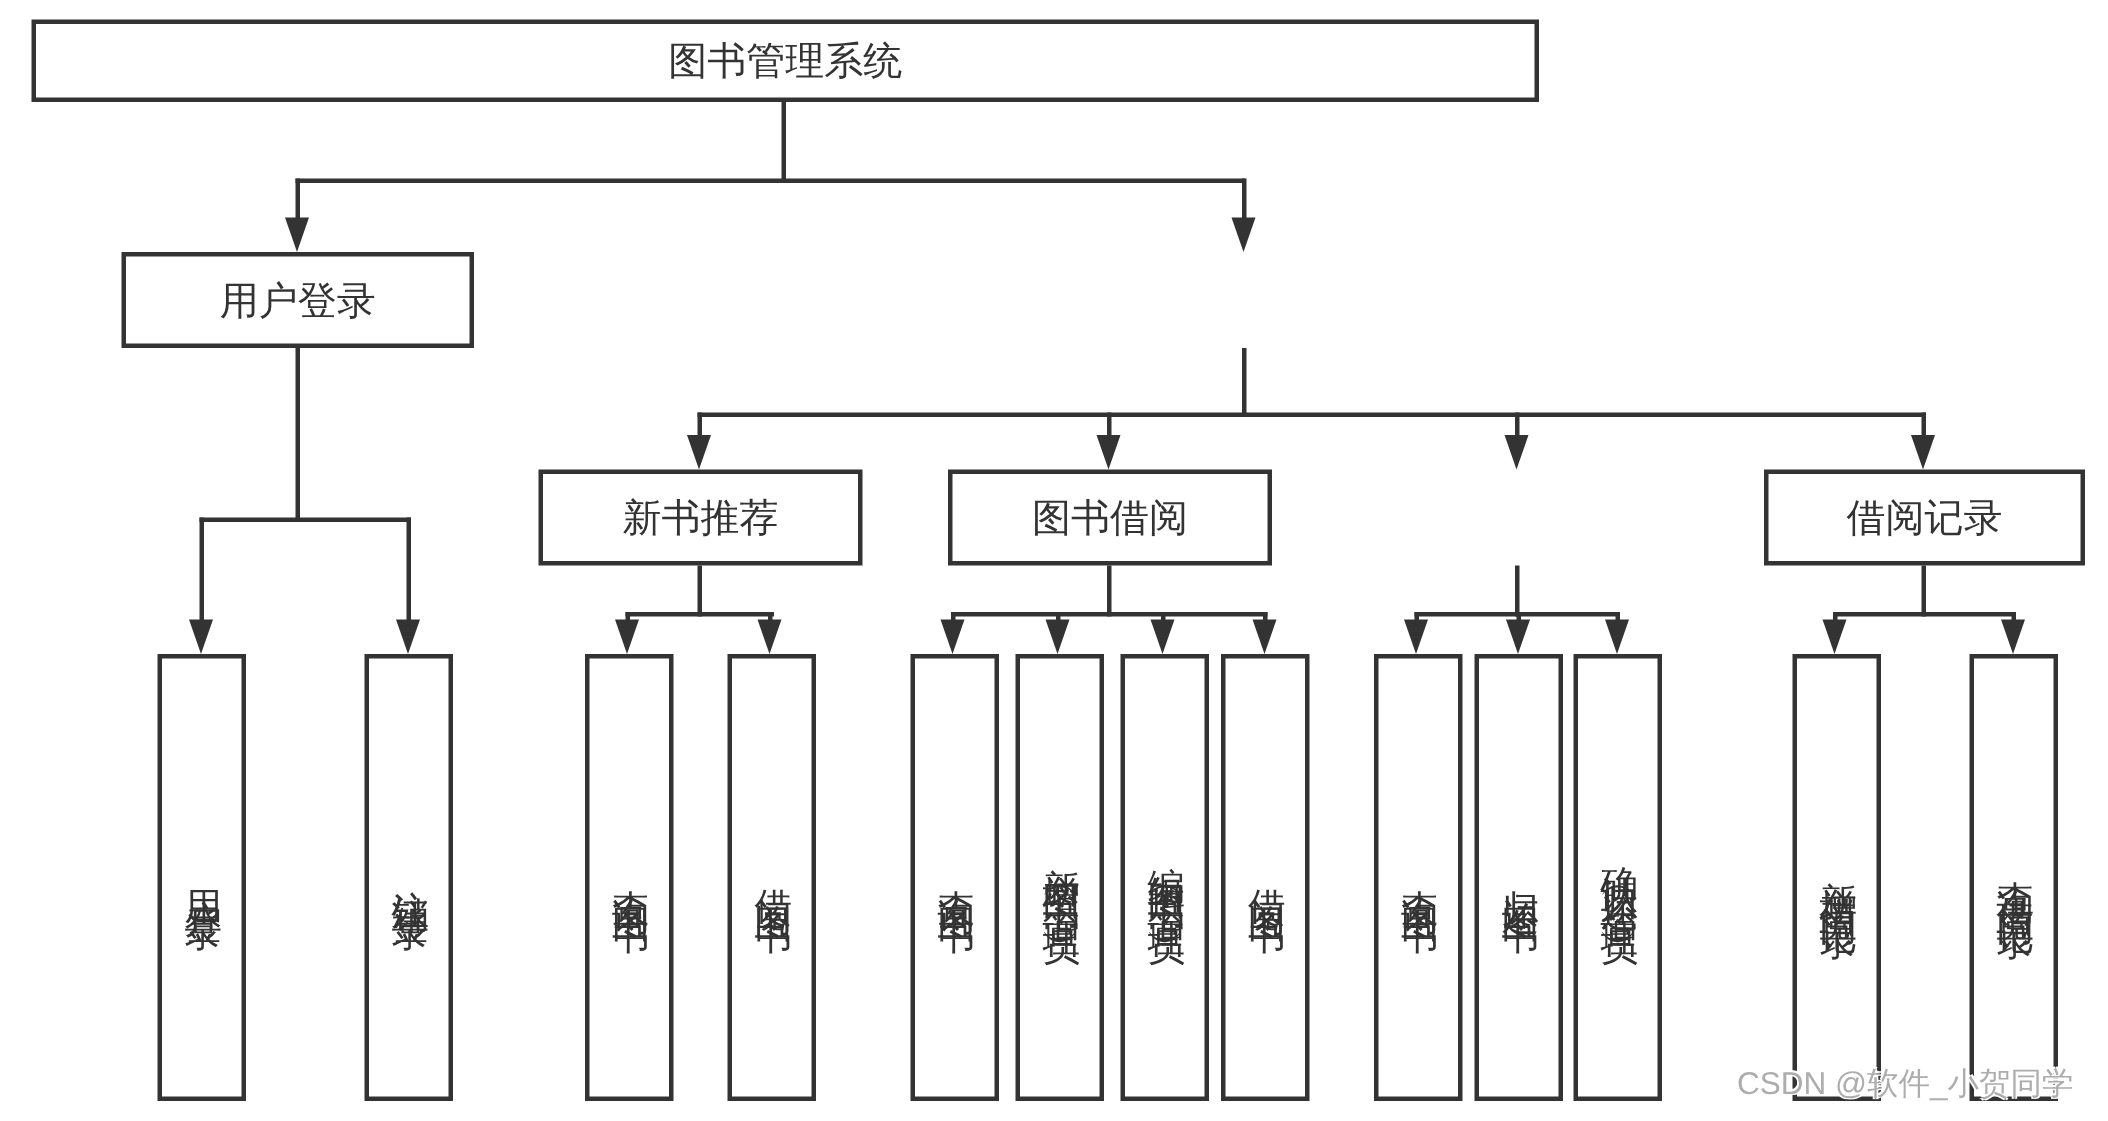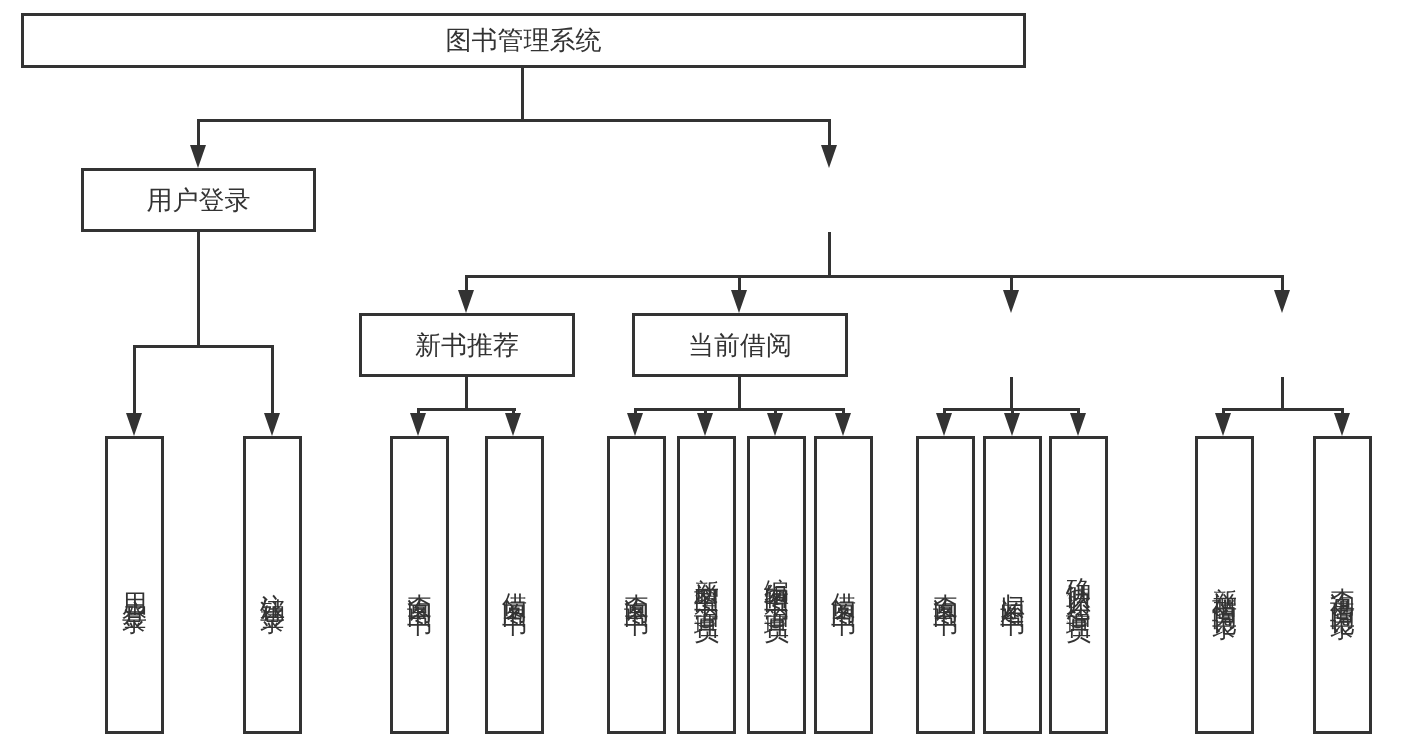--- a/index.html
+++ b/index.html
@@ -38,21 +38,24 @@
   </div>
 
   <div class="box" style="left:81px;top:168px;width:235px;height:64px;">
     <span class="hlabel">用户登录</span>
   </div>
 
   <div class="box" style="left:359px;top:313px;width:216px;height:64px;align-items:center;">
     <span class="hlabel">新书推荐</span>
   </div>
   <div class="box" style="left:632px;top:313px;width:216px;height:64px;">
-    <span class="hlabel">当前借阅</span>
+    <span class="hlabel">图书借阅</span>
+  </div>
+  <div class="box" style="left:1176px;top:313px;width:214px;height:64px;">
+    <span class="hlabel">借阅记录</span>
   </div>
 
   <div class="box leaf" style="left:105px;top:436px;width:59px;height:298px;">
     <span class="vlabel">用户登录</span>
   </div>
   <div class="box leaf" style="left:243px;top:436px;width:59px;height:298px;">
     <span class="vlabel">注销登录</span>
   </div>
 
   <div class="box leaf" style="left:390px;top:436px;width:59px;height:298px;">
@@ -144,14 +147,15 @@
   <div class="vline" style="left:1077px;top:408px;height:9px;"></div>
   <div class="arrow" style="left:1070px;top:413px;"></div>
 
   <div class="vline" style="left:1281px;top:377px;height:34px;"></div>
   <div class="hline" style="left:1222px;top:408px;width:121px;"></div>
   <div class="vline" style="left:1222px;top:408px;height:9px;"></div>
   <div class="arrow" style="left:1215px;top:413px;"></div>
   <div class="vline" style="left:1341px;top:408px;height:9px;"></div>
   <div class="arrow" style="left:1334px;top:413px;"></div>
 
+  <div class="watermark">CSDN @软件_小贺同学</div>
 
 </div>
 
 </body></html>

